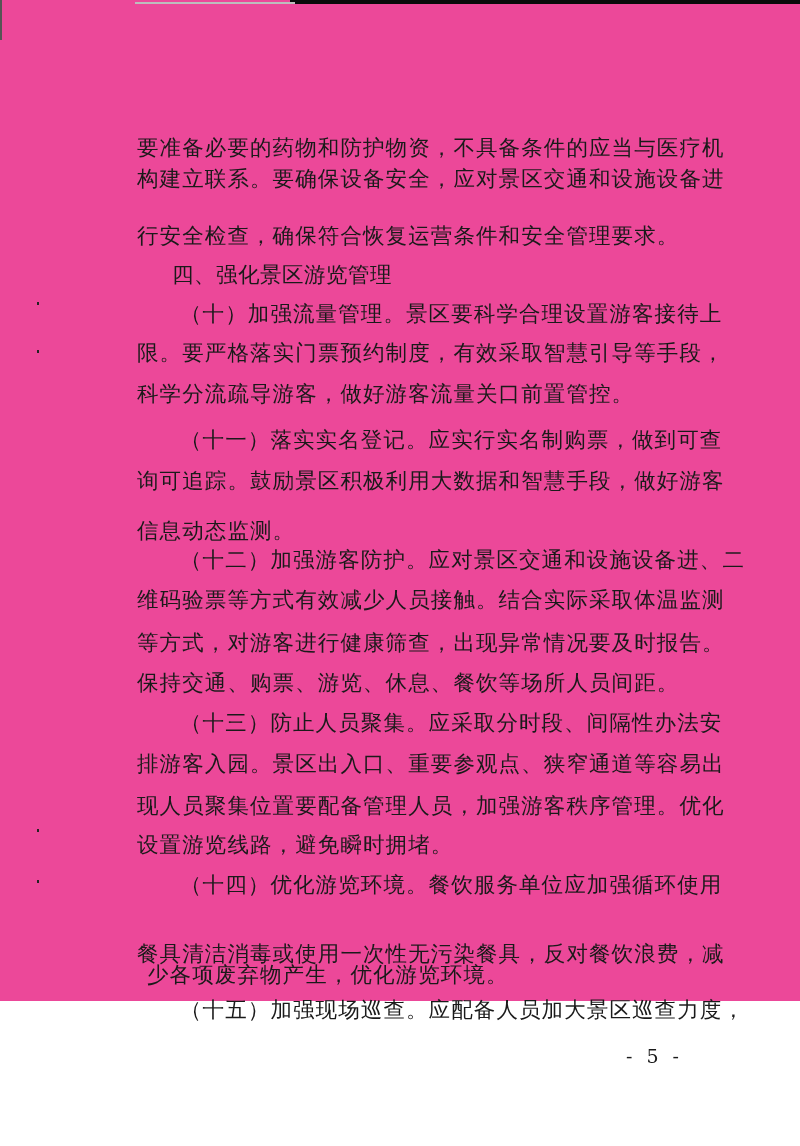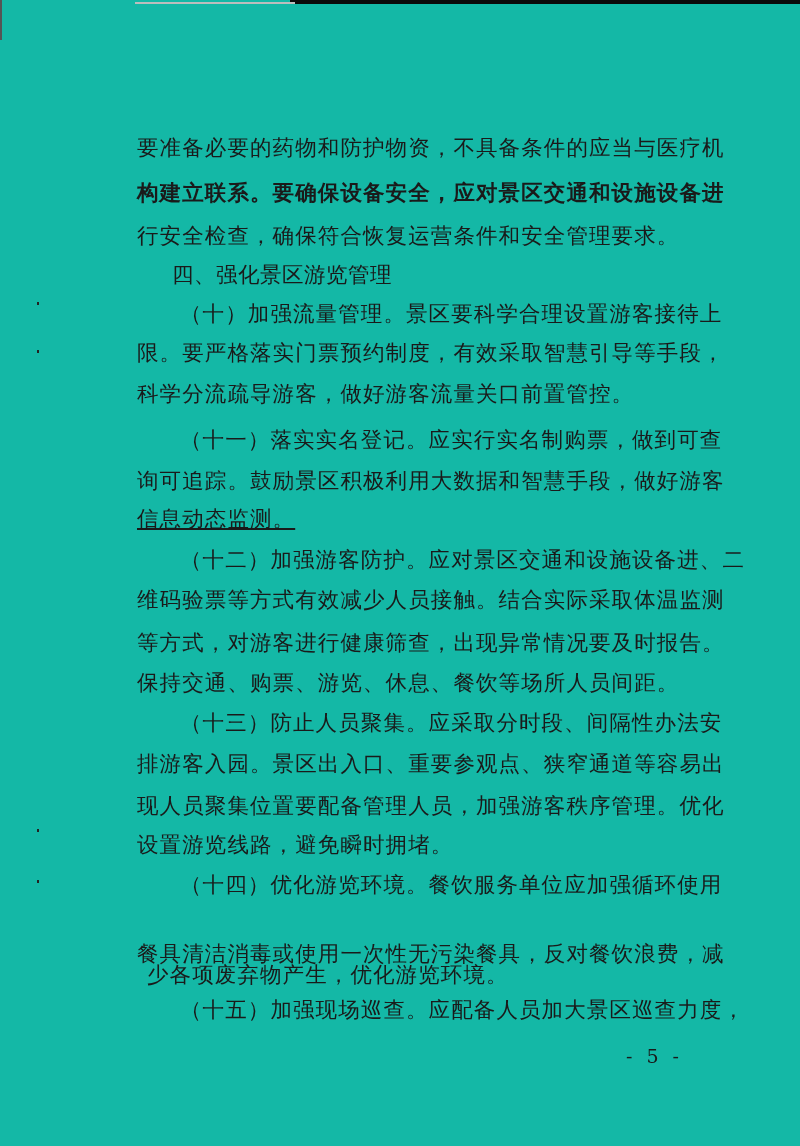--- a/index.html
+++ b/index.html
@@ -1,18 +1,18 @@
 <!DOCTYPE html>
 <html><head>
 <meta charset="utf-8">
 <style>
   html, body { margin: 0; padding: 0; background: #ffffff; }
   body { width: 800px; height: 1146px; position: relative; overflow: hidden;
          font-family: "DejaVu Serif", "Liberation Serif", serif; color: #1a1a1a; }
-  .page { position: absolute; left: 0; top: 0; width: 800px; height: 1146px; background: #14b8a6; }
+  .page { position: absolute; left: 0; top: 0; width: 800px; height: 1001px; background: #ec4899; }
   .top-bar { position: absolute; left: 290px; top: 0; width: 510px; height: 4px; background: #0a0a0a; }
   .top-bar-light { position: absolute; left: 135px; top: 2px; width: 160px; height: 2px; background: #bdbdbd; }
   .left-edge { position: absolute; left: 0; top: 0; width: 2px; height: 40px; background: #555; }
   .speck { position: absolute; width: 2px; height: 3px; background: #222; }
   .line { position: absolute; left: 137px; width: 540px; font-size: 21.5px; line-height: 30px;
           white-space: nowrap; letter-spacing: 1.1px; text-align: justify; text-align-last: justify; }
   .line.last { text-align-last: left; }
   .line.indent { left: 180px; width: 497px; }
   .heading { position: absolute; left: 172px; font-size: 21.5px; line-height: 30px;
              font-family: "DejaVu Sans", "Liberation Sans", sans-serif; letter-spacing: 0.5px; }
@@ -26,29 +26,29 @@
   <div class="top-bar"></div>
   <div class="top-bar-light"></div>
   <div class="left-edge"></div>
   <div class="speck" style="left:37px;top:302px;"></div>
   <div class="speck" style="left:37px;top:350px;"></div>
   <div class="speck" style="left:37px;top:829px;"></div>
   <div class="speck" style="left:37px;top:880px;"></div>
 
   <div id="lines">
       <div class="line" style="top: 133px;">要准备必要的药物和防护物资，不具备条件的应当与医疗机</div>
-      <div class="line" style="top: 178px; font-weight: bold;">构建立联系。要确保设备安全，应对景区交通和设施设备进</div>
+      <div class="line" style="top: 164px;">构建立联系。要确保设备安全，应对景区交通和设施设备进</div>
       <div class="line last" style="top: 221px;">行安全检查，确保符合恢复运营条件和安全管理要求。</div>
       <div class="heading" style="top: 260px;">四、强化景区游览管理</div>
       <div class="line indent" style="top: 299px;">（十）加强流量管理。景区要科学合理设置游客接待上</div>
       <div class="line" style="top: 338px;">限。要严格落实门票预约制度，有效采取智慧引导等手段，</div>
       <div class="line last" style="top: 379px;">科学分流疏导游客，做好游客流量关口前置管控。</div>
       <div class="line indent" style="top: 425px;">（十一）落实实名登记。应实行实名制购票，做到可查</div>
       <div class="line" style="top: 466px;">询可追踪。鼓励景区积极利用大数据和智慧手段，做好游客</div>
-      <div class="line last" style="top: 504px; text-decoration: underline;">信息动态监测。</div>
+      <div class="line last" style="top: 516px;">信息动态监测。</div>
       <div class="line indent" style="top: 545px;">（十二）加强游客防护。应对景区交通和设施设备进、二</div>
       <div class="line" style="top: 585px;">维码验票等方式有效减少人员接触。结合实际采取体温监测</div>
       <div class="line" style="top: 628px;">等方式，对游客进行健康筛查，出现异常情况要及时报告。</div>
       <div class="line last" style="top: 668px;">保持交通、购票、游览、休息、餐饮等场所人员间距。</div>
       <div class="line indent" style="top: 708px;">（十三）防止人员聚集。应采取分时段、间隔性办法安</div>
       <div class="line" style="top: 749px;">排游客入园。景区出入口、重要参观点、狭窄通道等容易出</div>
       <div class="line" style="top: 791px;">现人员聚集位置要配备管理人员，加强游客秩序管理。优化</div>
       <div class="line last" style="top: 830px;">设置游览线路，避免瞬时拥堵。</div>
       <div class="line indent" style="top: 870px;">（十四）优化游览环境。餐饮服务单位应加强循环使用</div>
       <div class="line" style="top: 939px;">餐具清洁消毒或使用一次性无污染餐具，反对餐饮浪费，减</div>

